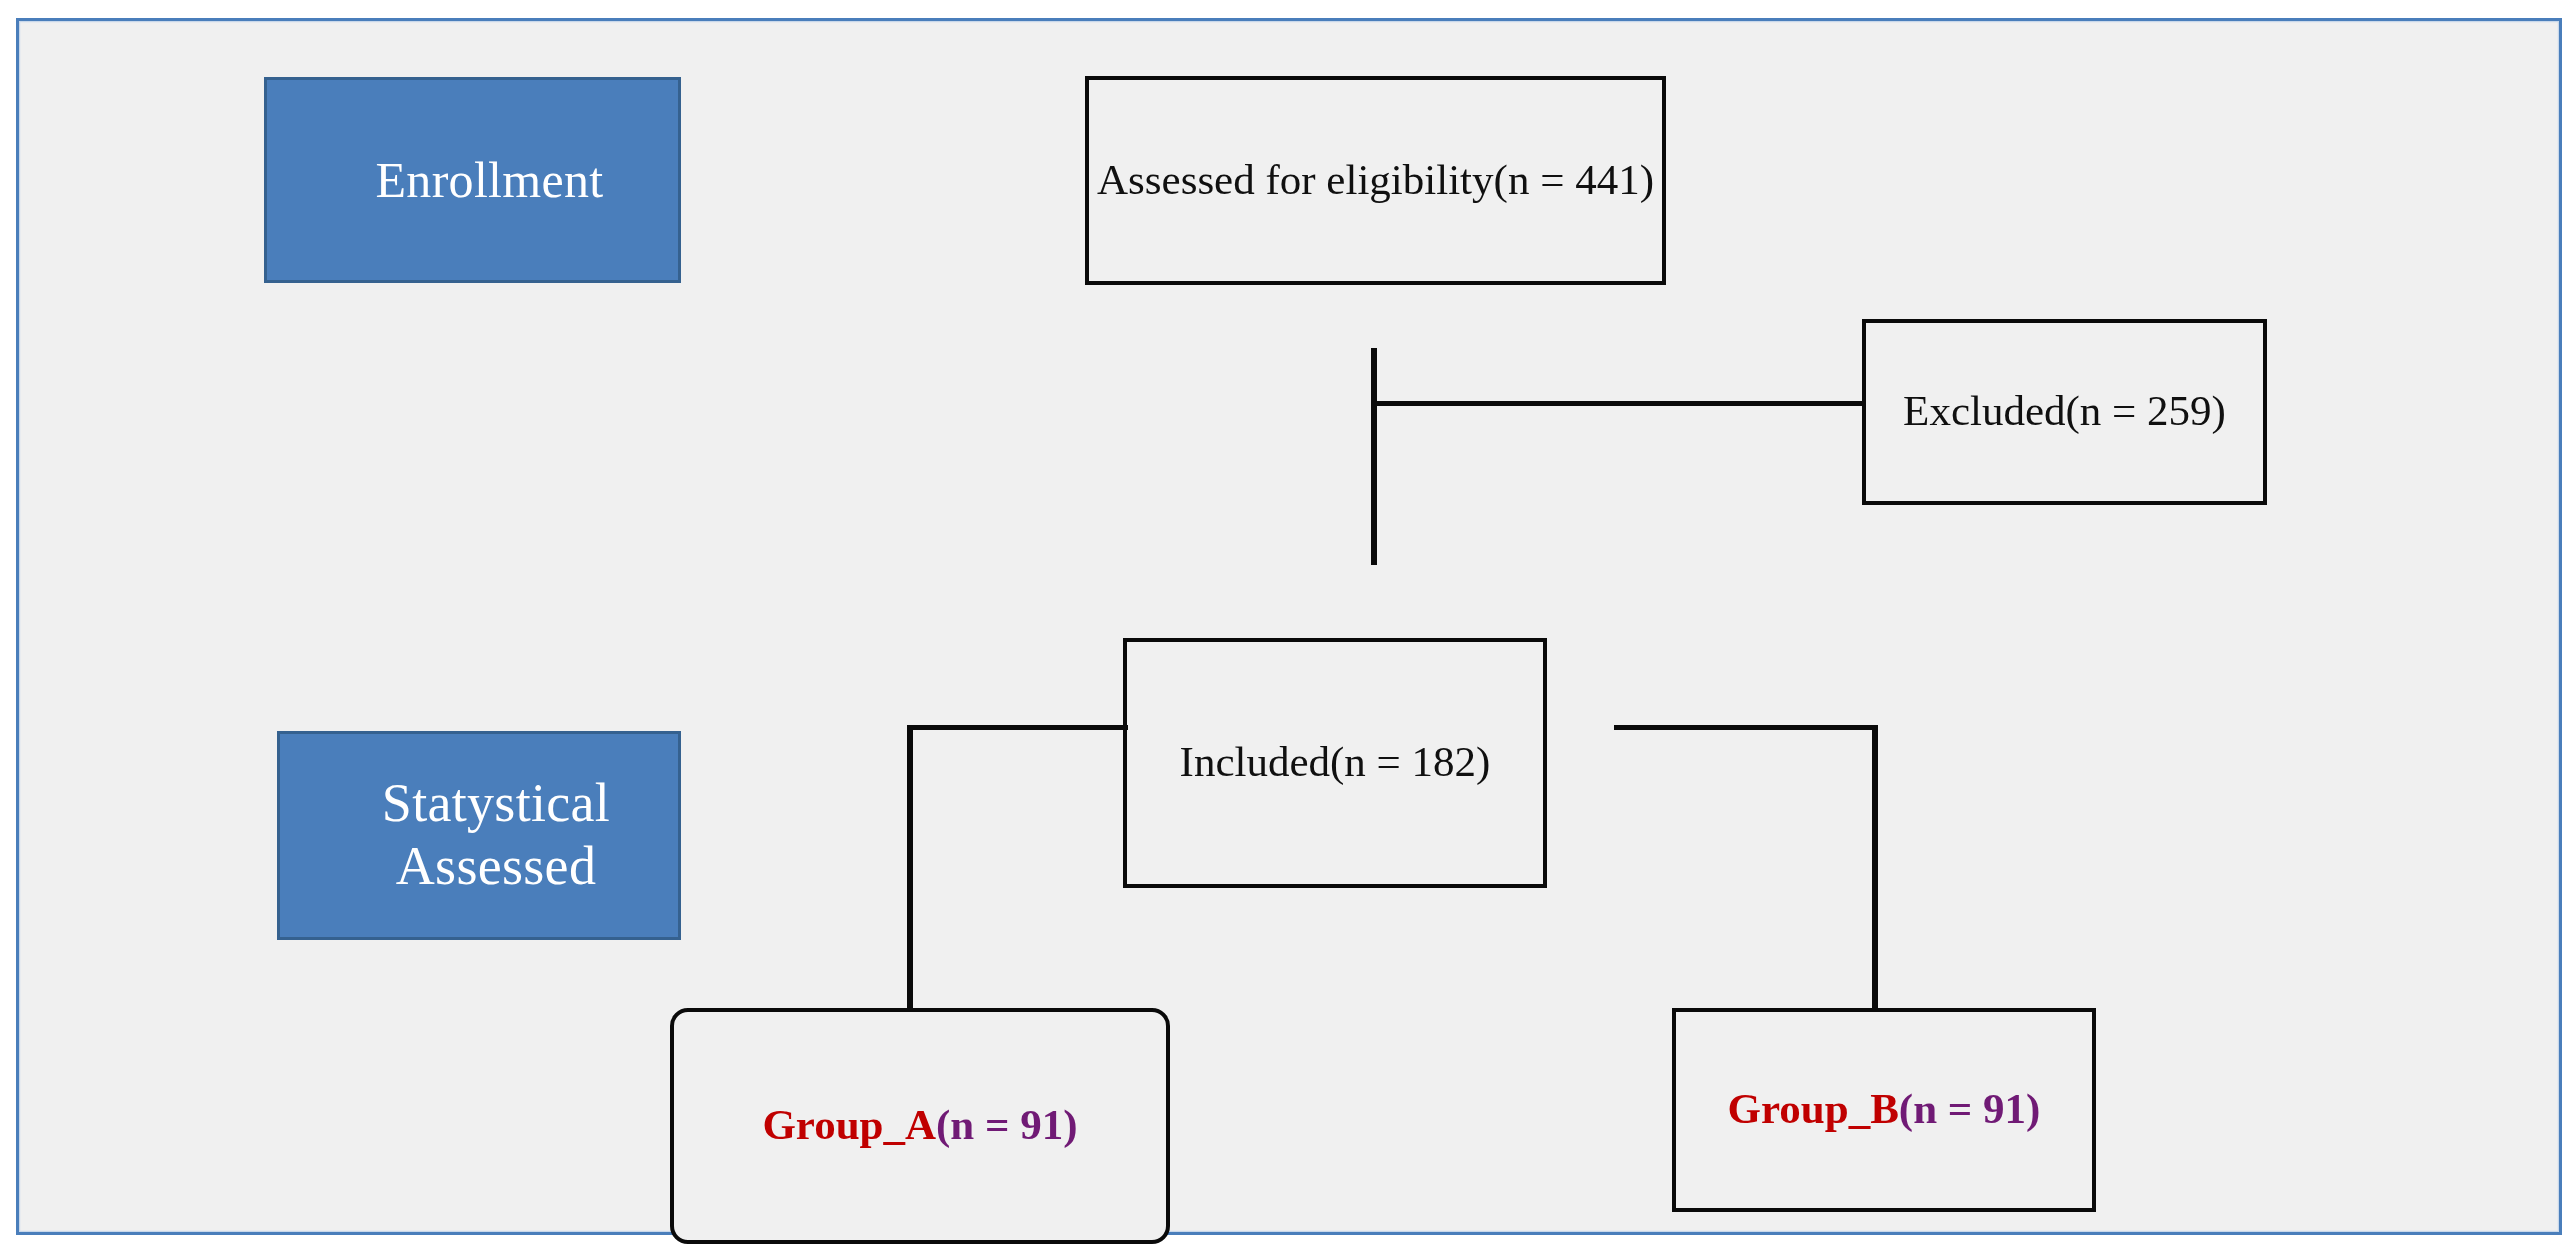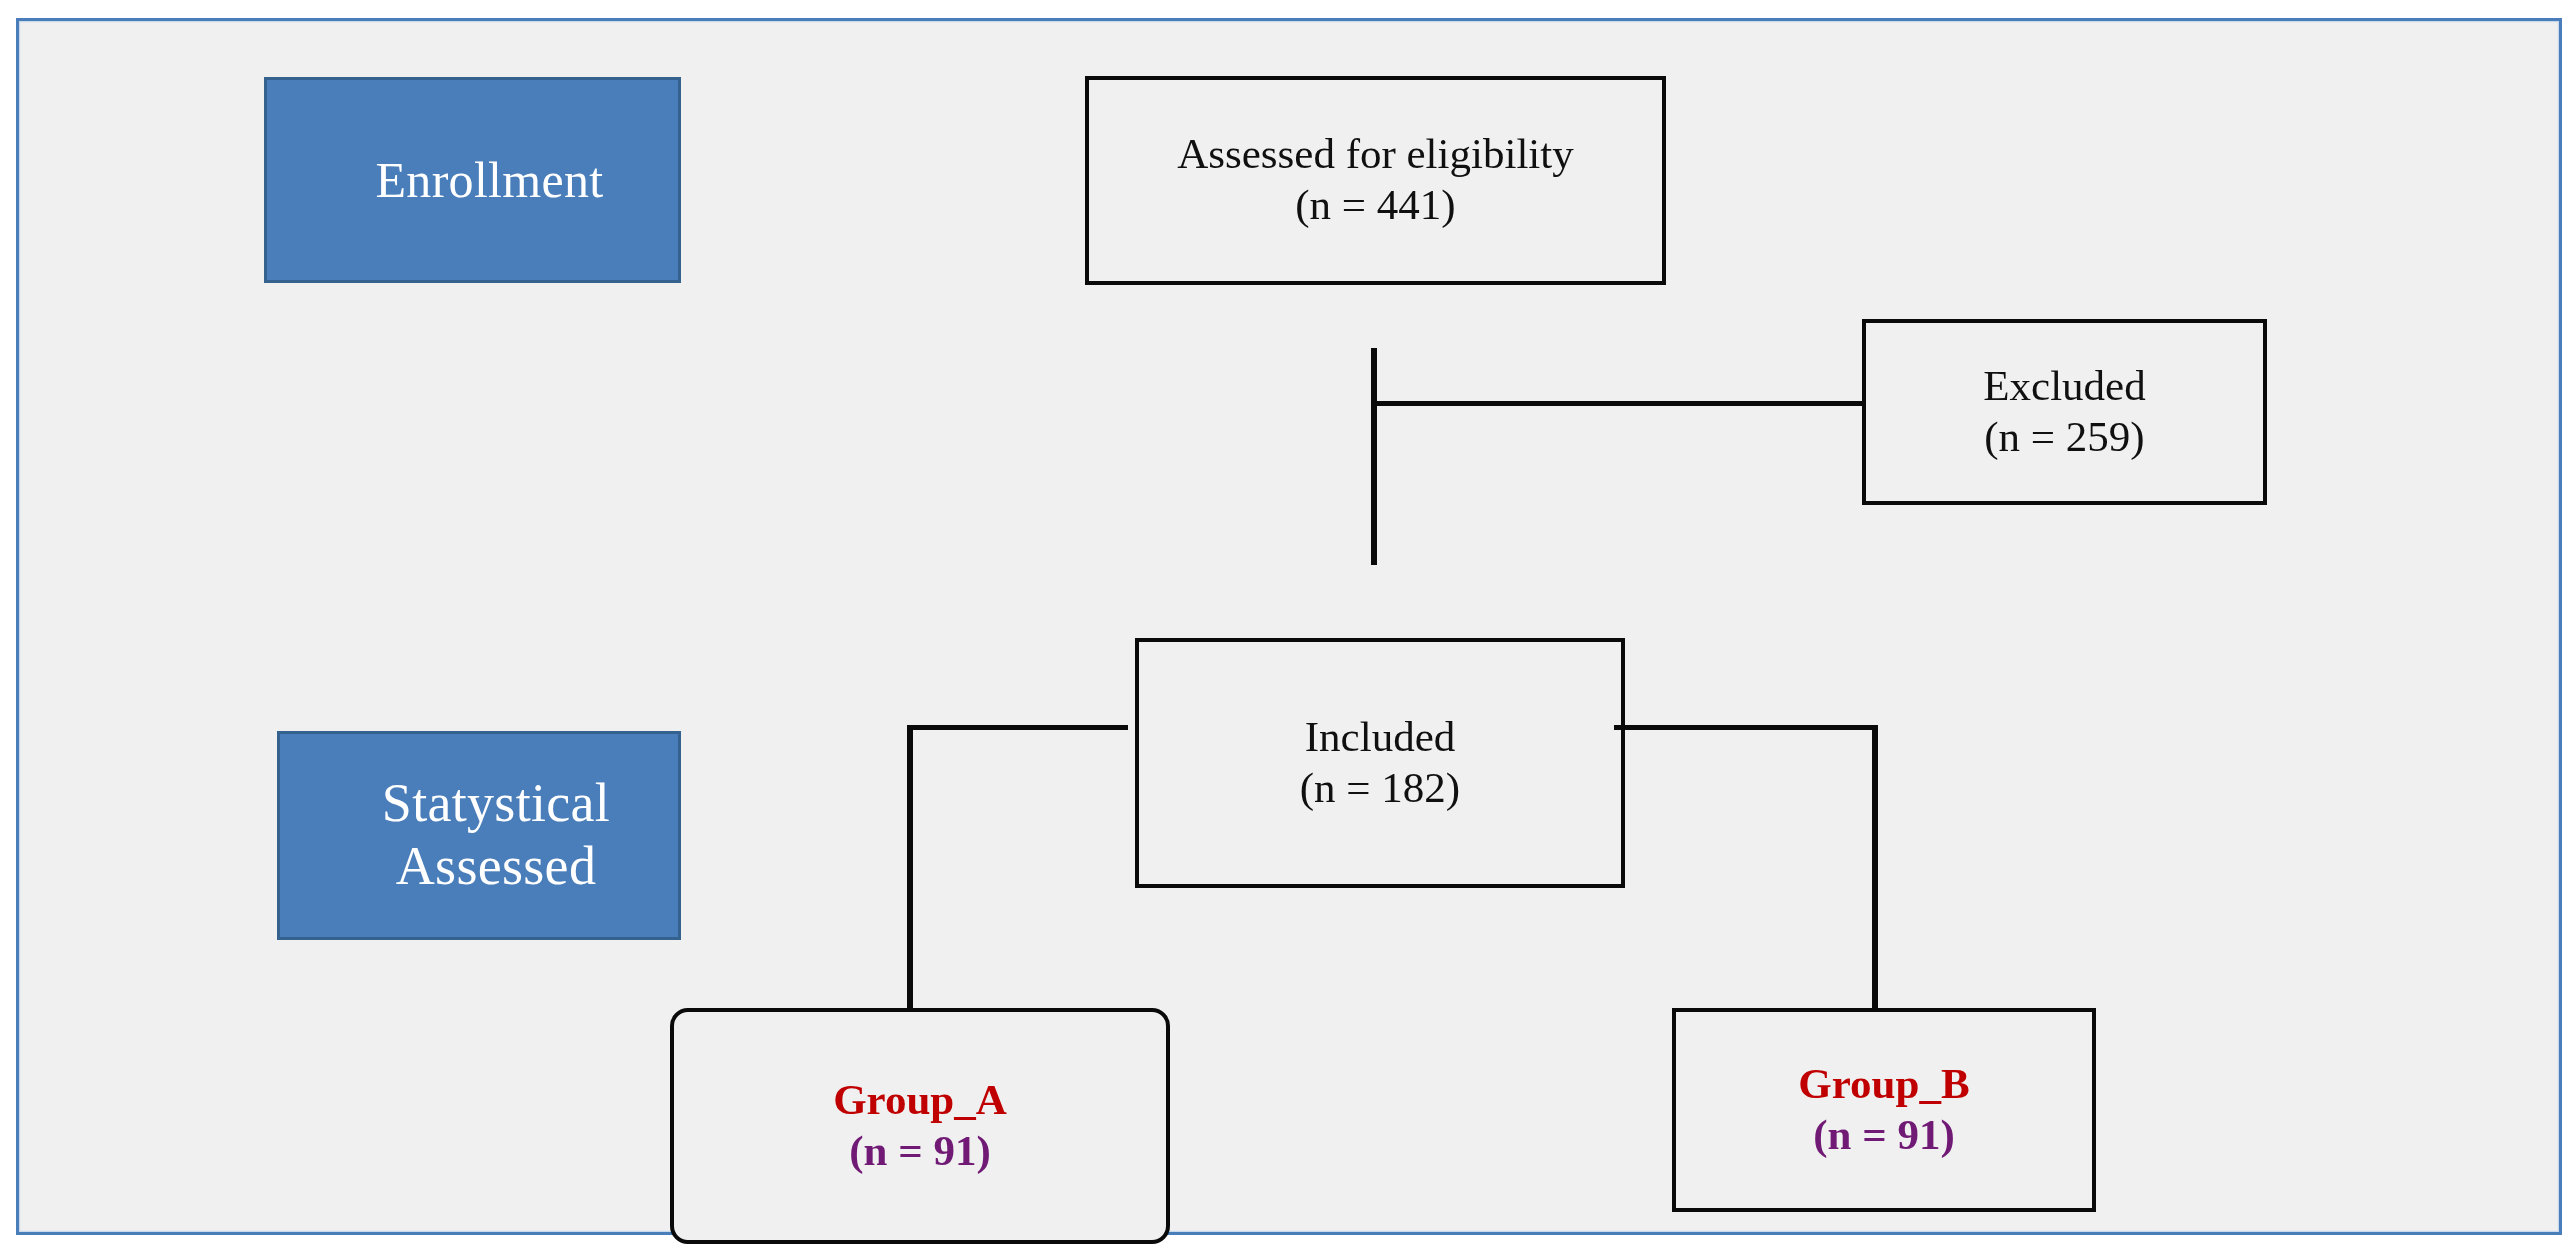--- a/index.html
+++ b/index.html
@@ -34,21 +34,21 @@
     box-shadow: 0 0 0 1.2px #c9d8ea inset;
   }
 
   
   .node {
     position: absolute;
     box-sizing: border-box;
     background: #f0f0f0;
     border: 4.1px solid #0a0a0a;
     display: flex;
-    flex-direction: column;
+    flex-direction: row;
     align-items: center;
     justify-content: center;
     text-align: center;
     color: #101010;
     line-height: 1.18;
   }
   .node .line {
     display: block;
     white-space: nowrap;
   }
@@ -94,23 +94,22 @@
     width: 581px; height: 209px;
     font-size: 43px;
   }
   #node-excluded {
     left: 1843px; top: 298px;
     width: 405px; height: 186px;
     font-size: 43px;
   }
   #node-included {
     left: 1104px; top: 617px;
-    width: 490px; height: 250px;
+    width: 424px; height: 250px;
     font-size: 43px;
-    margin-left: 12px;
   }
   #node-group-a {
     left: 651px; top: 987px;
     width: 500px; height: 236px;
     font-size: 43px;
     font-weight: bold;
     border-radius: 18px;
   }
   #node-group-b {
     left: 1653px; top: 987px;

